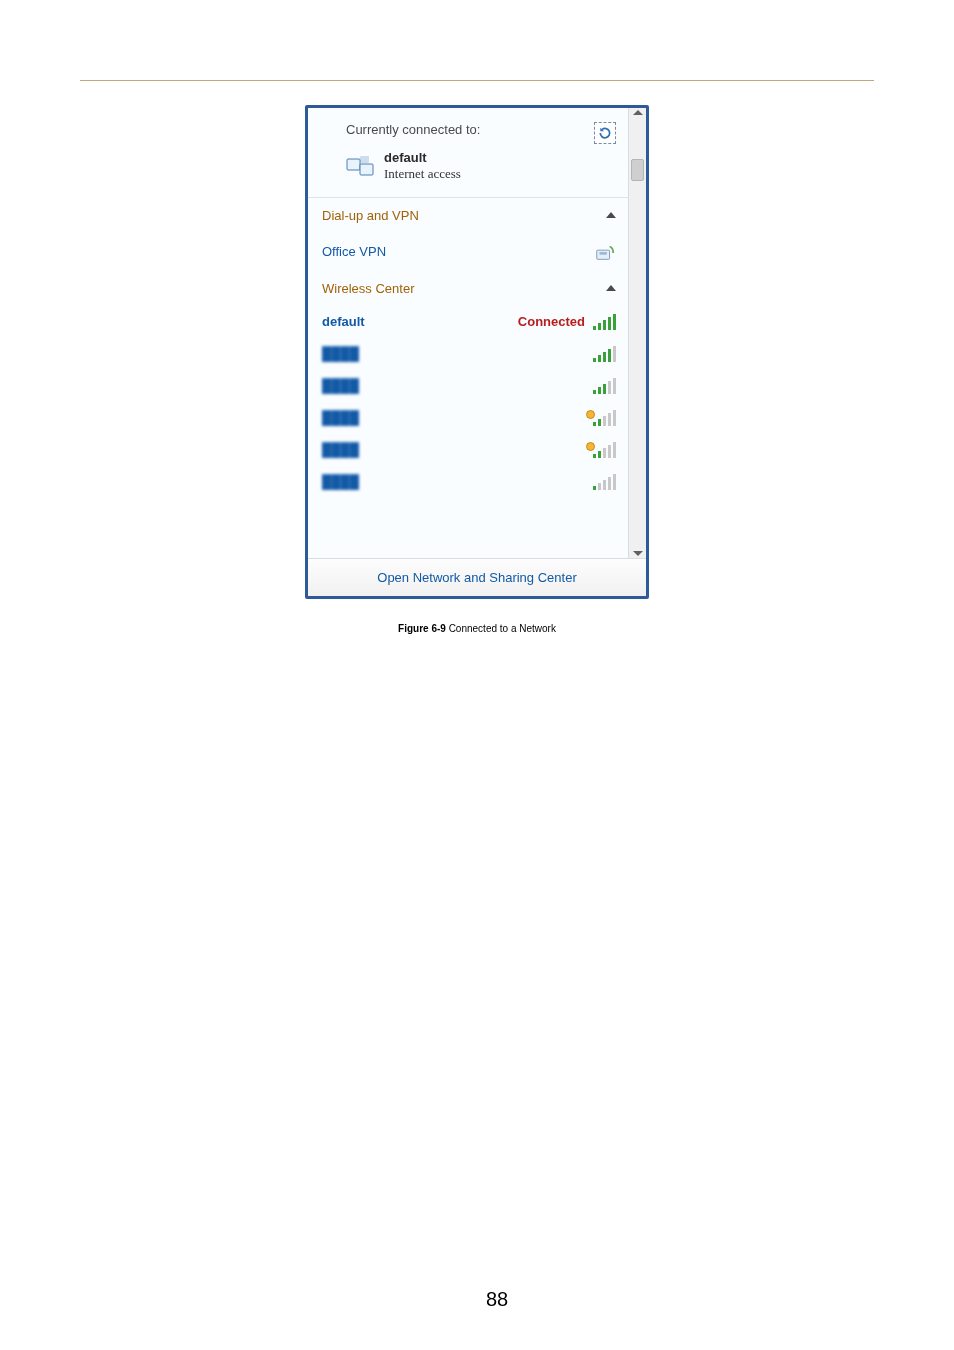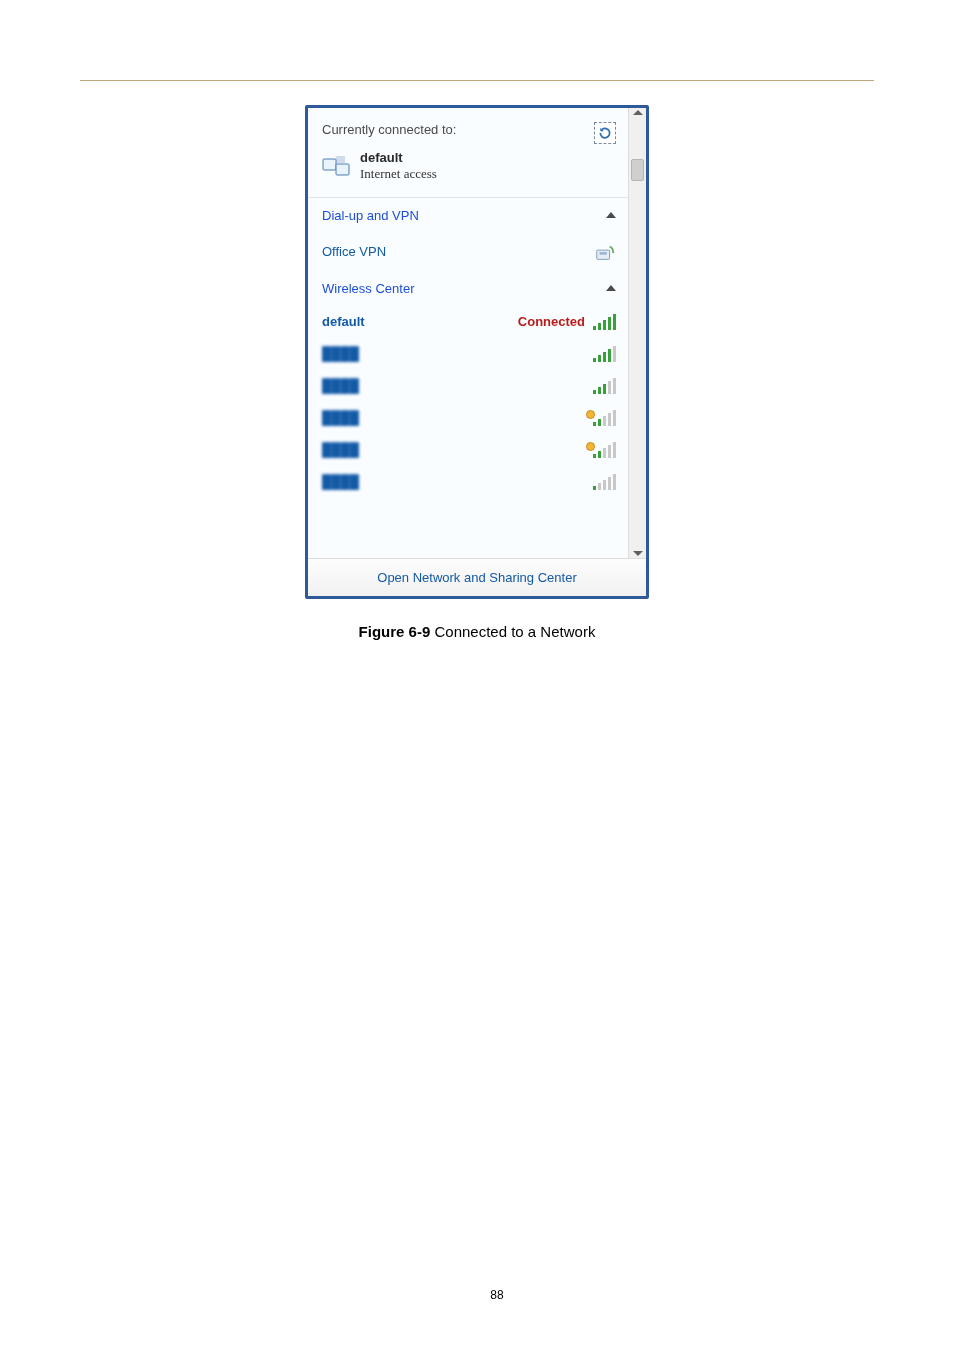--- a/index.html
+++ b/index.html
@@ -53,20 +53,21 @@
     padding: 2px 0;
   }
   .sb-arrow { width:0;height:0;border-left:5px solid transparent;border-right:5px solid transparent;}
   .sb-up { border-bottom:5px solid #606060; margin-bottom:4px;}
   .sb-down { border-top:5px solid #606060; margin-top:4px;}
   .sb-track { flex:1; width:100%; position:relative; }
   .sb-thumb { position:absolute; left:2px; right:2px; top:40px; height:22px; background:#cfcfcf; border:1px solid #b5b5b5; border-radius:2px;}
 
   .sect {
     padding: 22px 12px 10px 14px;
+    margin-left: 24px;
   }
   .sect.header { padding-top:14px; padding-bottom:4px;}
   .hdr-row { display:flex; align-items:flex-start; justify-content:space-between;}
   .hdr-left { color:#4a4a4a; }
 
   .refresh-icon {
     width:22px;height:22px;border:1px dashed #7a8aa0;
     display:flex;align-items:center;justify-content:center;
     background:#fff;
   }
@@ -78,21 +79,21 @@
     display:flex;align-items:center;justify-content:center;
   }
   .conn-text { line-height:1.25;}
   .conn-name { font-weight:700; color:#2a2a2a;}
   .conn-sub { color:#333;font-family:Liberation Serif, serif;}
 
   .divider { height:1px; background:#e3e3e3; margin:0;}
   .section-row {
     display:flex; align-items:center; justify-content:space-between;
     padding:10px 12px 10px 14px;
-    color:#1d4ed8;
+    color:#a16207;
   }
   .collapse-caret { width:0;height:0;border-left:5px solid transparent;border-right:5px solid transparent;border-bottom:6px solid #4a4a4a;}
 
   .list-row {
     display:flex; align-items:center; justify-content:space-between;
     padding:8px 12px 8px 14px;
   }
   .list-row .name { color:#1259a6; }
   .vpn-name { color:#1259a6; }
   .vpn-icon { width:22px;height:22px; }
@@ -121,32 +122,32 @@
     background:linear-gradient(#fdfdfd,#f1f1f1);
     padding:11px 0;
     text-align:center;
   }
   .footer-link a { color:#1259a6; text-decoration:none;}
 
   .caption {
     text-align:center;
     margin-top:24px;
     font-family: Arial, sans-serif;
-    font-size:15px;
+    font-size:10px;
     color:#000;
   }
   .caption b { font-weight:700;}
 
   .page-number {
     position:absolute;
     left:0; right:0;
     text-align:center;
     top:1288px;
     font-family: Arial, sans-serif;
-    font-size:12px;
+    font-size:20px;
     padding-left:40px;
   }
 </style>
 </head>
 <body>
 
 <div class="page">
   <hr class="top-rule">
 
   <div class="flyout-wrap">

